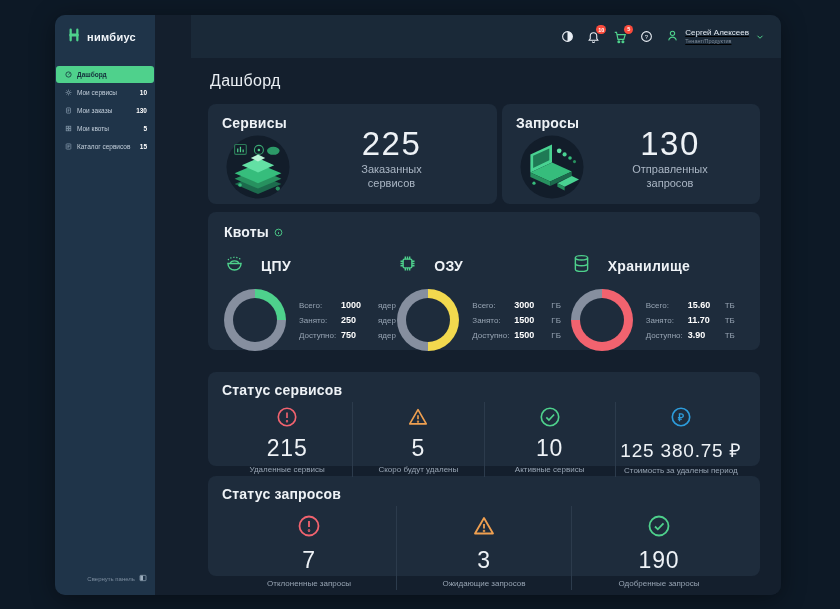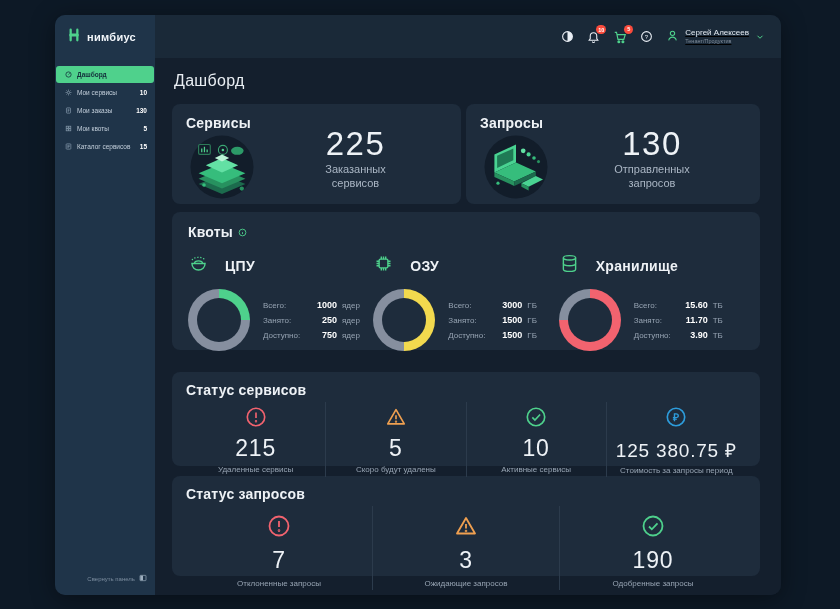--- a/index.html
+++ b/index.html
@@ -1,18 +1,18 @@
 <!DOCTYPE html>
 <html><head>
 <meta charset="utf-8">
 <style>
   * { margin:0; padding:0; box-sizing:border-box; }
   html,body { width:840px; height:609px; background:#0d1926; font-family:"Liberation Sans",sans-serif; overflow:hidden; }
 
-  .app { position:absolute; left:55px; top:15px; width:726px; height:580px; display:flex; border-radius:10px; overflow:hidden; background:#141f2d; box-shadow:0 4px 24px rgba(0,0,0,.4); }
+  .app { position:absolute; left:55px; top:15px; width:726px; height:580px; display:flex; border-radius:10px; overflow:hidden; background:#141f2d; box-shadow:0 4px 24px rgba(0,0,0,.4);gap:36px; }
 
   
   .sidebar { width:100px; background:#1f3449; display:flex; flex-direction:column; flex:none; }
   .logo-row { height:43px; display:flex; align-items:center; gap:5px; padding-left:11px; }
   .logo-text { color:#f2f6fa; font-weight:bold; font-size:11px; letter-spacing:.3px; }
   .nav { margin-top:8px; display:flex; flex-direction:column; }
   .nav-item { display:flex; align-items:center; gap:5px; padding:5px 7px 5px 9px; color:#c3cfdb; cursor:pointer; margin:0 1px 1px 1px; }
   .nav-item .nav-label { font-size:6.5px; flex:1; }
   .nav-item .nav-count { font-size:6.5px; font-weight:bold; color:#ffffff; }
   .nav-item.active { background:#4fd18c; border-radius:3px; color:#14303c; }
@@ -51,21 +51,21 @@
   .quota-cols { display:flex; margin-top:13px; }
   .quota-col { flex:1; }
   .quota-head { display:flex; align-items:center; gap:8px; margin-bottom:11px; }
   .quota-name { font-size:14px; font-weight:bold; color:#eef2f6; letter-spacing:.3px;padding-left:8px; }
   .quota-body { display:flex; align-items:center; gap:13px; }
   .donut { width:62px; height:62px; border-radius:50%; position:relative; flex:none; }
   .donut::after { content:""; position:absolute; inset:9px; background:#1e2c3c; border-radius:50%; }
   .quota-rows { display:flex; flex-direction:column; gap:5px; }
   .quota-row { display:flex; align-items:baseline; font-size:8px; }
   .q-label { color:#97a4b3; width:42px; }
-  .q-value { color:#ffffff; font-weight:bold; font-size:9px; width:32px; text-align:right; margin-right:5px; }
+  .q-value { color:#ffffff; font-weight:bold; font-size:9px; width:32px; text-align:left; margin-right:5px; }
   .q-unit { color:#97a4b3; }
 
   
   .status-panel { padding:10px 14px 8px 14px; margin-bottom:10px; }
   .status-panel.services-status { height:94px; }
   .status-panel.requests-status { height:100px; }
   .status-items { display:flex; margin-top:4px; }
   .status-item { flex:1; display:flex; flex-direction:column; align-items:center; gap:4px; padding:4px 0 2px 0; }
   .status-item + .status-item { border-left:1px solid #2c3b4c; }
   .status-value { font-size:23px; font-weight:300; color:#eef2f6; letter-spacing:.8px; line-height:1.1; }
@@ -417,21 +417,21 @@
             <span class="status-label">Активные сервисы</span>
           </div>
           <div class="status-item">
             <span>
               <svg width="22" height="22" viewBox="0 0 24 24">
                   <circle cx="12" cy="12" r="9.5" fill="none" stroke="#2d9cdb" stroke-width="1.8"></circle>
                   <text x="12" y="16.2" text-anchor="middle" font-size="11.5" font-weight="bold" fill="#2d9cdb" font-family="sans-serif">₽</text>
                 </svg>
             </span>
             <span class="status-value money">125 380.75 ₽</span>
-            <span class="status-label">Стоимость за запросы период</span>
+            <span class="status-label">Стоимость за удалены период</span>
           </div>
         </div>
       </div>
 
       <div class="panel status-panel requests-status">
         <div class="panel-title">Статус запросов</div>
         <div class="status-items">
           <div class="status-item">
             <span>
               <svg width="24" height="24" viewBox="0 0 24 24" fill="none" stroke="#f2636f" stroke-width="1.8">

